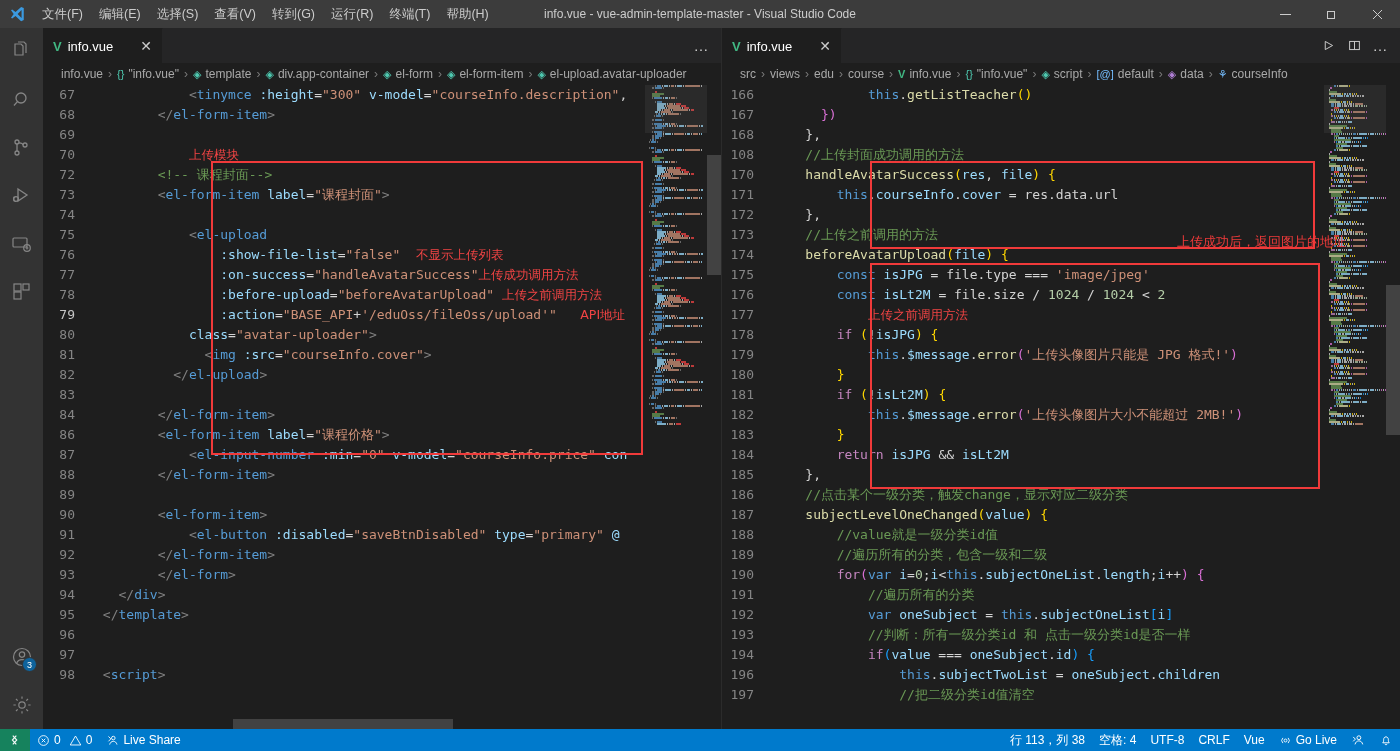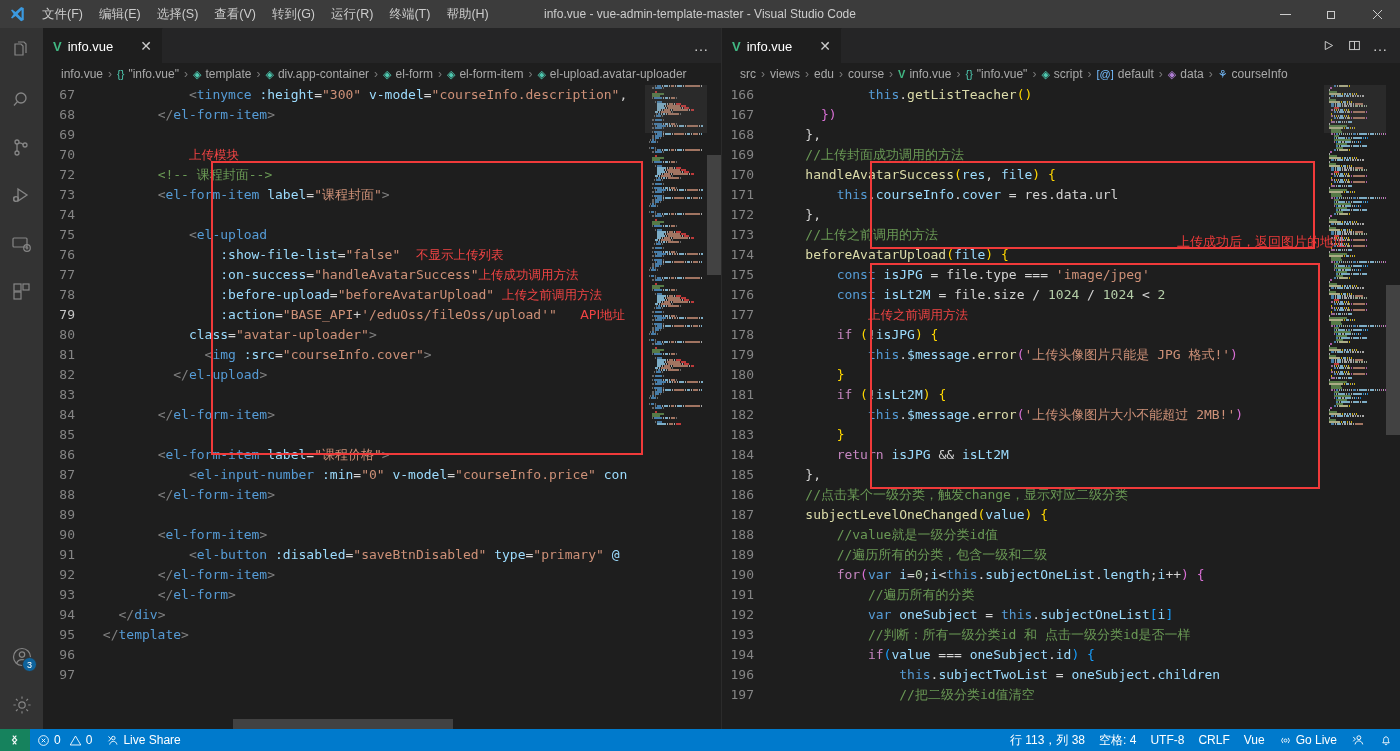--- a/index.html
+++ b/index.html
@@ -328,33 +328,33 @@
               <div class="ln"><span class="lnum">75</span><span class="ltext"><span class="t-plain">            </span><span class="t-br">&lt;</span><span class="t-tag">el-upload</span></span></div>
               <div class="ln"><span class="lnum">76</span><span class="ltext"><span class="t-plain">                </span><span class="t-attr">:show-file-list</span><span class="t-plain">=</span><span class="t-str">"false"</span><span class="t-plain">  </span><span class="t-red">不显示上传列表</span></span></div>
               <div class="ln"><span class="lnum">77</span><span class="ltext"><span class="t-plain">                </span><span class="t-attr">:on-success</span><span class="t-plain">=</span><span class="t-str">"handleAvatarSuccess"</span><span class="t-red">上传成功调用方法</span></span></div>
               <div class="ln"><span class="lnum">78</span><span class="ltext"><span class="t-plain">                </span><span class="t-attr">:before-upload</span><span class="t-plain">=</span><span class="t-str">"beforeAvatarUpload"</span><span class="t-plain"> </span><span class="t-red">上传之前调用方法</span></span></div>
               <div class="ln"><span class="lnum cur">79</span><span class="ltext"><span class="t-plain">                </span><span class="t-attr">:action</span><span class="t-plain">=</span><span class="t-str">"BASE_API</span><span class="t-plain">+</span><span class="t-str">'/eduOss/fileOss/upload'"</span><span class="t-plain">   </span><span class="t-red">API地址</span></span></div>
               <div class="ln"><span class="lnum">80</span><span class="ltext"><span class="t-plain">            </span><span class="t-attr">class</span><span class="t-plain">=</span><span class="t-str">"avatar-uploader"</span><span class="t-br">&gt;</span></span></div>
               <div class="ln"><span class="lnum">81</span><span class="ltext"><span class="t-plain">              </span><span class="t-br">&lt;</span><span class="t-tag">img</span><span class="t-plain"> </span><span class="t-attr">:src</span><span class="t-plain">=</span><span class="t-str">"courseInfo.cover"</span><span class="t-br">&gt;</span></span></div>
               <div class="ln"><span class="lnum">82</span><span class="ltext"><span class="t-plain">          </span><span class="t-br">&lt;/</span><span class="t-tag">el-upload</span><span class="t-br">&gt;</span></span></div>
               <div class="ln"><span class="lnum">83</span><span class="ltext"></span></div>
               <div class="ln"><span class="lnum">84</span><span class="ltext"><span class="t-plain">        </span><span class="t-br">&lt;/</span><span class="t-tag">el-form-item</span><span class="t-br">&gt;</span></span></div>
-              <div class="ln"><span class="lnum">85</span><span class="ltext"></span></div>
               <div class="ln"><span class="lnum">86</span><span class="ltext"><span class="t-plain">        </span><span class="t-br">&lt;</span><span class="t-tag">el-form-item</span><span class="t-plain"> </span><span class="t-attr">label</span><span class="t-plain">=</span><span class="t-str">"课程价格"</span><span class="t-br">&gt;</span></span></div>
               <div class="ln"><span class="lnum">87</span><span class="ltext"><span class="t-plain">            </span><span class="t-br">&lt;</span><span class="t-tag">el-input-number</span><span class="t-plain"> </span><span class="t-attr">:min</span><span class="t-plain">=</span><span class="t-str">"0"</span><span class="t-plain"> </span><span class="t-attr">v-model</span><span class="t-plain">=</span><span class="t-str">"courseInfo.price"</span><span class="t-plain"> </span><span class="t-attr">con</span></span></div>
               <div class="ln"><span class="lnum">88</span><span class="ltext"><span class="t-plain">        </span><span class="t-br">&lt;/</span><span class="t-tag">el-form-item</span><span class="t-br">&gt;</span></span></div>
               <div class="ln"><span class="lnum">89</span><span class="ltext"></span></div>
               <div class="ln"><span class="lnum">90</span><span class="ltext"><span class="t-plain">        </span><span class="t-br">&lt;</span><span class="t-tag">el-form-item</span><span class="t-br">&gt;</span></span></div>
               <div class="ln"><span class="lnum">91</span><span class="ltext"><span class="t-plain">            </span><span class="t-br">&lt;</span><span class="t-tag">el-button</span><span class="t-plain"> </span><span class="t-attr">:disabled</span><span class="t-plain">=</span><span class="t-str">"saveBtnDisabled"</span><span class="t-plain"> </span><span class="t-attr">type</span><span class="t-plain">=</span><span class="t-str">"primary"</span><span class="t-plain"> </span><span class="t-attr">@</span></span></div>
               <div class="ln"><span class="lnum">92</span><span class="ltext"><span class="t-plain">        </span><span class="t-br">&lt;/</span><span class="t-tag">el-form-item</span><span class="t-br">&gt;</span></span></div>
               <div class="ln"><span class="lnum">93</span><span class="ltext"><span class="t-plain">        </span><span class="t-br">&lt;/</span><span class="t-tag">el-form</span><span class="t-br">&gt;</span></span></div>
               <div class="ln"><span class="lnum">94</span><span class="ltext"><span class="t-plain">   </span><span class="t-br">&lt;/</span><span class="t-tag">div</span><span class="t-br">&gt;</span></span></div>
               <div class="ln"><span class="lnum">95</span><span class="ltext"><span class="t-plain"> </span><span class="t-br">&lt;/</span><span class="t-tag">template</span><span class="t-br">&gt;</span></span></div>
               <div class="ln"><span class="lnum">96</span><span class="ltext"></span></div>
               <div class="ln"><span class="lnum">97</span><span class="ltext"></span></div>
+              <div class="ln"><span class="lnum">98</span><span class="ltext"><span class="t-plain"> </span><span class="t-br">&lt;</span><span class="t-tag">script</span><span class="t-br">&gt;</span></span></div>
             </div>
           <div class="minimap" id="mmLeft">
               <div class="mm-row" style="padding-left: 9.6px;">
                 <span class="mm-seg" style="width: 1px; background: rgb(128, 128, 128);"></span>
                 <span class="mm-seg" style="width: 4.34px; background: rgb(86, 156, 214);"></span>
                 <span class="mm-seg" style="width: 1px; background: rgb(212, 212, 212);"></span>
                 <span class="mm-seg" style="width: 4.34px; background: rgb(156, 220, 254);"></span>
                 <span class="mm-seg" style="width: 1px; background: rgb(212, 212, 212);"></span>
                 <span class="mm-seg" style="width: 3.1px; background: rgb(206, 145, 120);"></span>
                 <span class="mm-seg" style="width: 1px; background: rgb(212, 212, 212);"></span>
@@ -1346,21 +1346,21 @@
               <span class="bc-ico" style="color:#75beff">⚘</span>
               <span>courseInfo</span>
             </span>
         </div>
 
         <div class="editor">
           <div class="code-area" id="codeRight">
               <div class="ln"><span class="lnum">166</span><span class="ltext"><span class="t-plain">            </span><span class="t-this">this</span><span class="t-plain">.</span><span class="t-fn">getListTeacher</span><span class="t-par1">()</span></span></div>
               <div class="ln"><span class="lnum">167</span><span class="ltext"><span class="t-plain">      </span><span class="t-par2">})</span></span></div>
               <div class="ln"><span class="lnum">168</span><span class="ltext"><span class="t-plain">    </span><span class="t-plain">},</span></span></div>
-              <div class="ln"><span class="lnum">169</span><span class="ltext"><span class="t-plain">    </span><span class="t-cmt">//上传封面成功调用的方法</span></span></div>
+              <div class="ln"><span class="lnum">108</span><span class="ltext"><span class="t-plain">    </span><span class="t-cmt">//上传封面成功调用的方法</span></span></div>
               <div class="ln"><span class="lnum">170</span><span class="ltext"><span class="t-plain">    </span><span class="t-fn">handleAvatarSuccess</span><span class="t-par1">(</span><span class="t-var">res</span><span class="t-plain">, </span><span class="t-var">file</span><span class="t-par1">)</span><span class="t-plain"> </span><span class="t-par1">{</span></span></div>
               <div class="ln"><span class="lnum">171</span><span class="ltext"><span class="t-plain">        </span><span class="t-this">this</span><span class="t-plain">.</span><span class="t-var">courseInfo</span><span class="t-plain">.</span><span class="t-var">cover</span><span class="t-plain"> = </span><span class="t-plain">res</span><span class="t-plain">.</span><span class="t-plain">data</span><span class="t-plain">.</span><span class="t-plain">url</span></span></div>
               <div class="ln"><span class="lnum">172</span><span class="ltext"><span class="t-plain">    </span><span class="t-plain">},</span></span></div>
               <div class="ln"><span class="lnum">173</span><span class="ltext"><span class="t-plain">    </span><span class="t-cmt">//上传之前调用的方法</span></span></div>
               <div class="ln"><span class="lnum">174</span><span class="ltext"><span class="t-plain">    </span><span class="t-fn">beforeAvatarUpload</span><span class="t-par1">(</span><span class="t-var">file</span><span class="t-par1">)</span><span class="t-plain"> </span><span class="t-par1">{</span></span></div>
               <div class="ln"><span class="lnum">175</span><span class="ltext"><span class="t-plain">        </span><span class="t-kw2">const</span><span class="t-plain"> </span><span class="t-var">isJPG</span><span class="t-plain"> = </span><span class="t-plain">file</span><span class="t-plain">.</span><span class="t-plain">type</span><span class="t-plain"> === </span><span class="t-str">'image/jpeg'</span></span></div>
               <div class="ln"><span class="lnum">176</span><span class="ltext"><span class="t-plain">        </span><span class="t-kw2">const</span><span class="t-plain"> </span><span class="t-var">isLt2M</span><span class="t-plain"> = </span><span class="t-plain">file</span><span class="t-plain">.</span><span class="t-plain">size</span><span class="t-plain"> / </span><span class="t-num">1024</span><span class="t-plain"> / </span><span class="t-num">1024</span><span class="t-plain"> &lt; </span><span class="t-num">2</span></span></div>
               <div class="ln"><span class="lnum">177</span><span class="ltext"><span class="t-plain">            </span><span class="t-red">上传之前调用方法</span></span></div>
               <div class="ln"><span class="lnum">178</span><span class="ltext"><span class="t-plain">        </span><span class="t-kw">if</span><span class="t-plain"> </span><span class="t-par1">(</span><span class="t-plain">!</span><span class="t-var">isJPG</span><span class="t-par1">)</span><span class="t-plain"> </span><span class="t-par1">{</span></span></div>
               <div class="ln"><span class="lnum">179</span><span class="ltext"><span class="t-plain">            </span><span class="t-this">this</span><span class="t-plain">.</span><span class="t-var">$message</span><span class="t-plain">.</span><span class="t-fn">error</span><span class="t-par2">(</span><span class="t-str">'上传头像图片只能是 JPG 格式!'</span><span class="t-par2">)</span></span></div>

